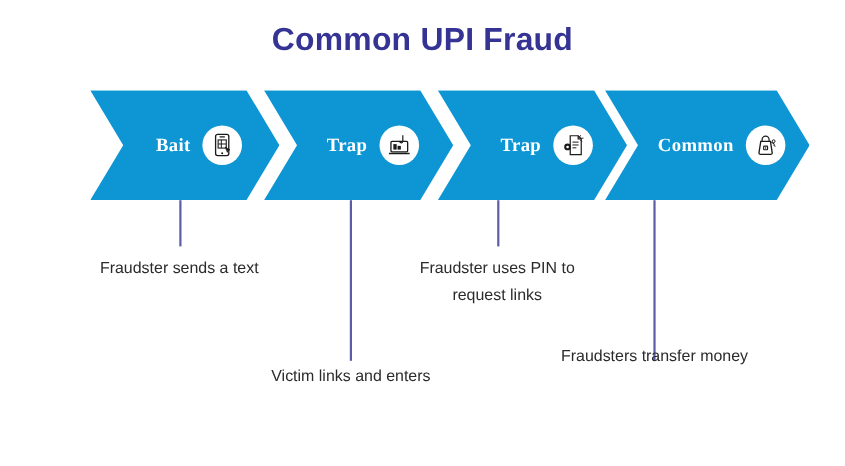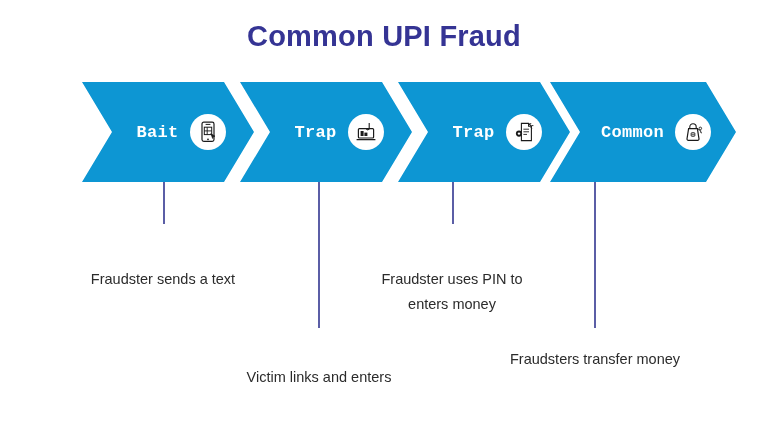--- a/index.html
+++ b/index.html
@@ -73,21 +73,21 @@
     gap: 11px;
     margin-left: 26px;
   }
 
   .chev-label {
     color: #ffffff;
     font-size: 17px;
     font-weight: bold;
     letter-spacing: 0.3px;
     white-space: nowrap;
-    font-family: Liberation Mono, monospace;
+    font-family: Liberation Serif, serif;
   }
 
   .icon-bubble {
     width: 36px;
     height: 36px;
     border-radius: 50%;
     background: #ffffff;
     display: flex;
     align-items: center;
     justify-content: center;
@@ -109,21 +109,20 @@
   .conn-4 { left: 594px; top: 182px; height: 146px; }
 
   
   .caption {
     position: absolute;
     text-align: center;
     color: #2b2b2b;
     font-size: 14.5px;
     line-height: 25px;
     font-family: "Liberation Sans", sans-serif;
-    margin-top: 35px;
   }
   .cap-1 { left: 51px;  top: 232px; width: 224px; }
   .cap-2 { left: 215px; top: 330px; width: 208px; }
   .cap-3 { left: 357px; top: 232px; width: 190px; }
   .cap-4 { left: 489px; top: 312px; width: 212px; }
   .cap-line { display: block; }
 </style>
 </head>
 <body>
 
@@ -211,20 +210,20 @@
   <div class="caption cap-1">
     <span class="cap-line">Fraudster sends a text</span>
   </div>
 
   <div class="caption cap-2">
     <span class="cap-line">Victim links and enters</span>
   </div>
 
   <div class="caption cap-3">
     <span class="cap-line">Fraudster uses PIN to</span>
-    <span class="cap-line">enters money</span>
+    <span class="cap-line">request links</span>
   </div>
 
   <div class="caption cap-4">
     <span class="cap-line">Fraudsters transfer money</span>
   </div>
 
 </div>
 
 </body></html>

